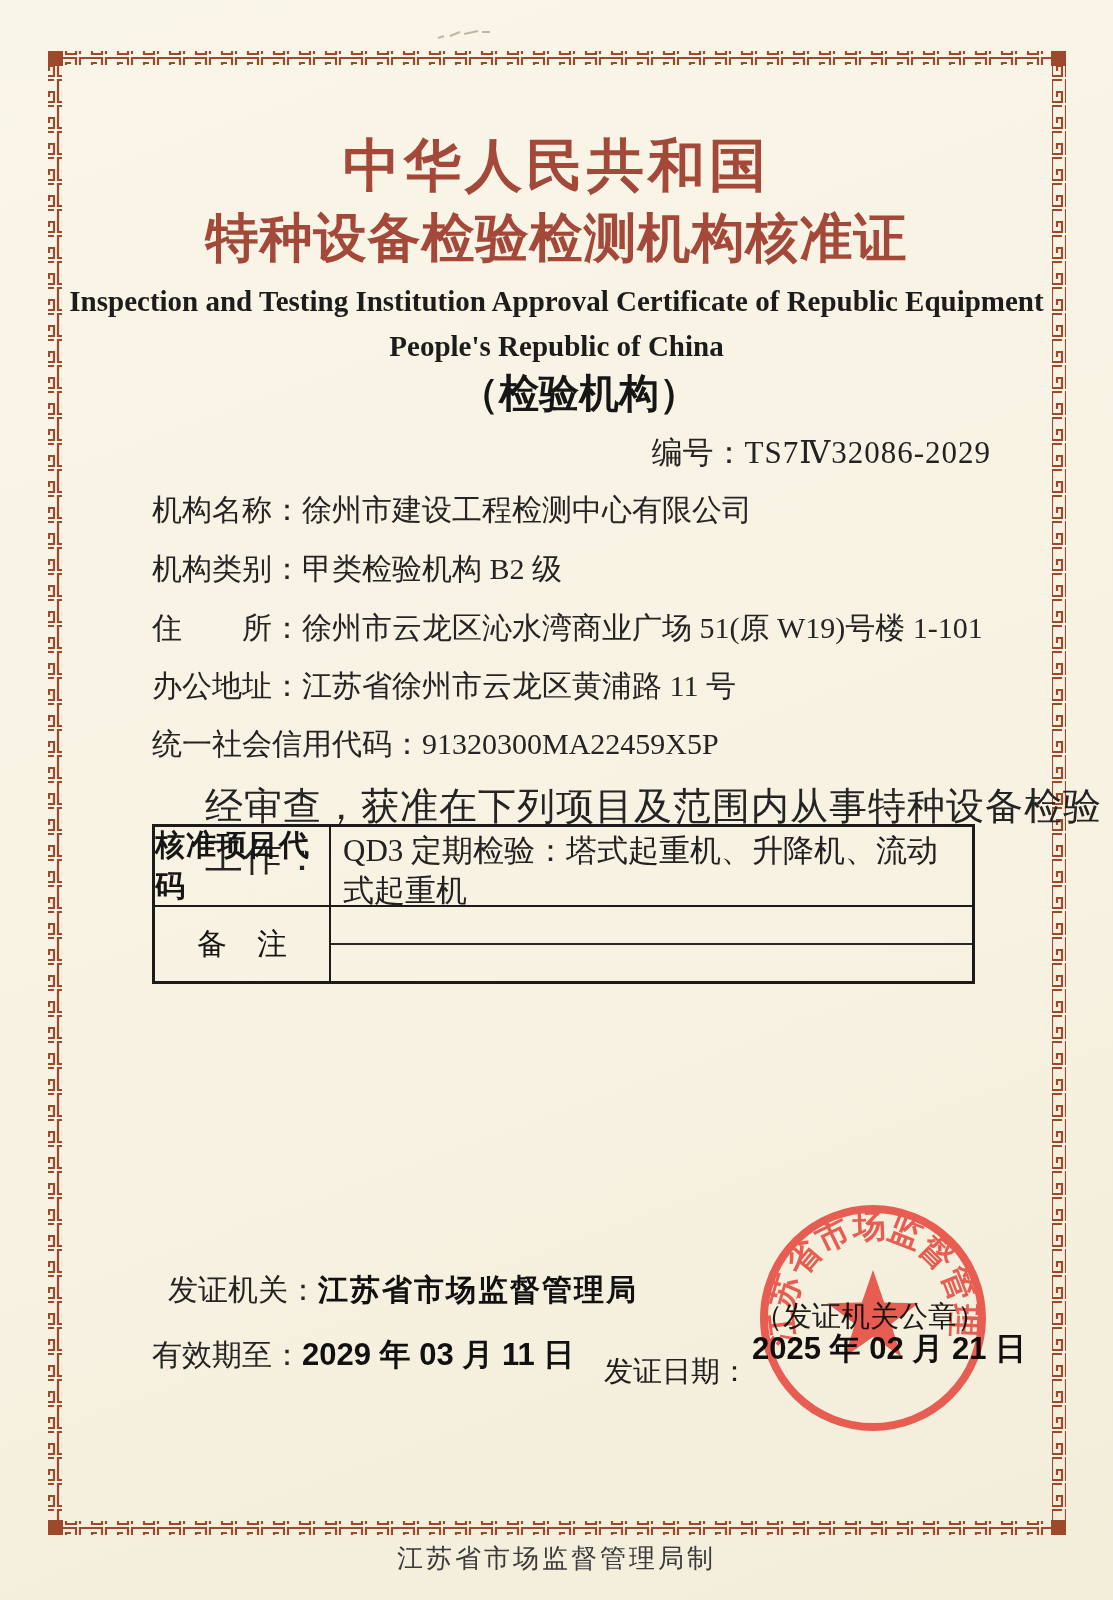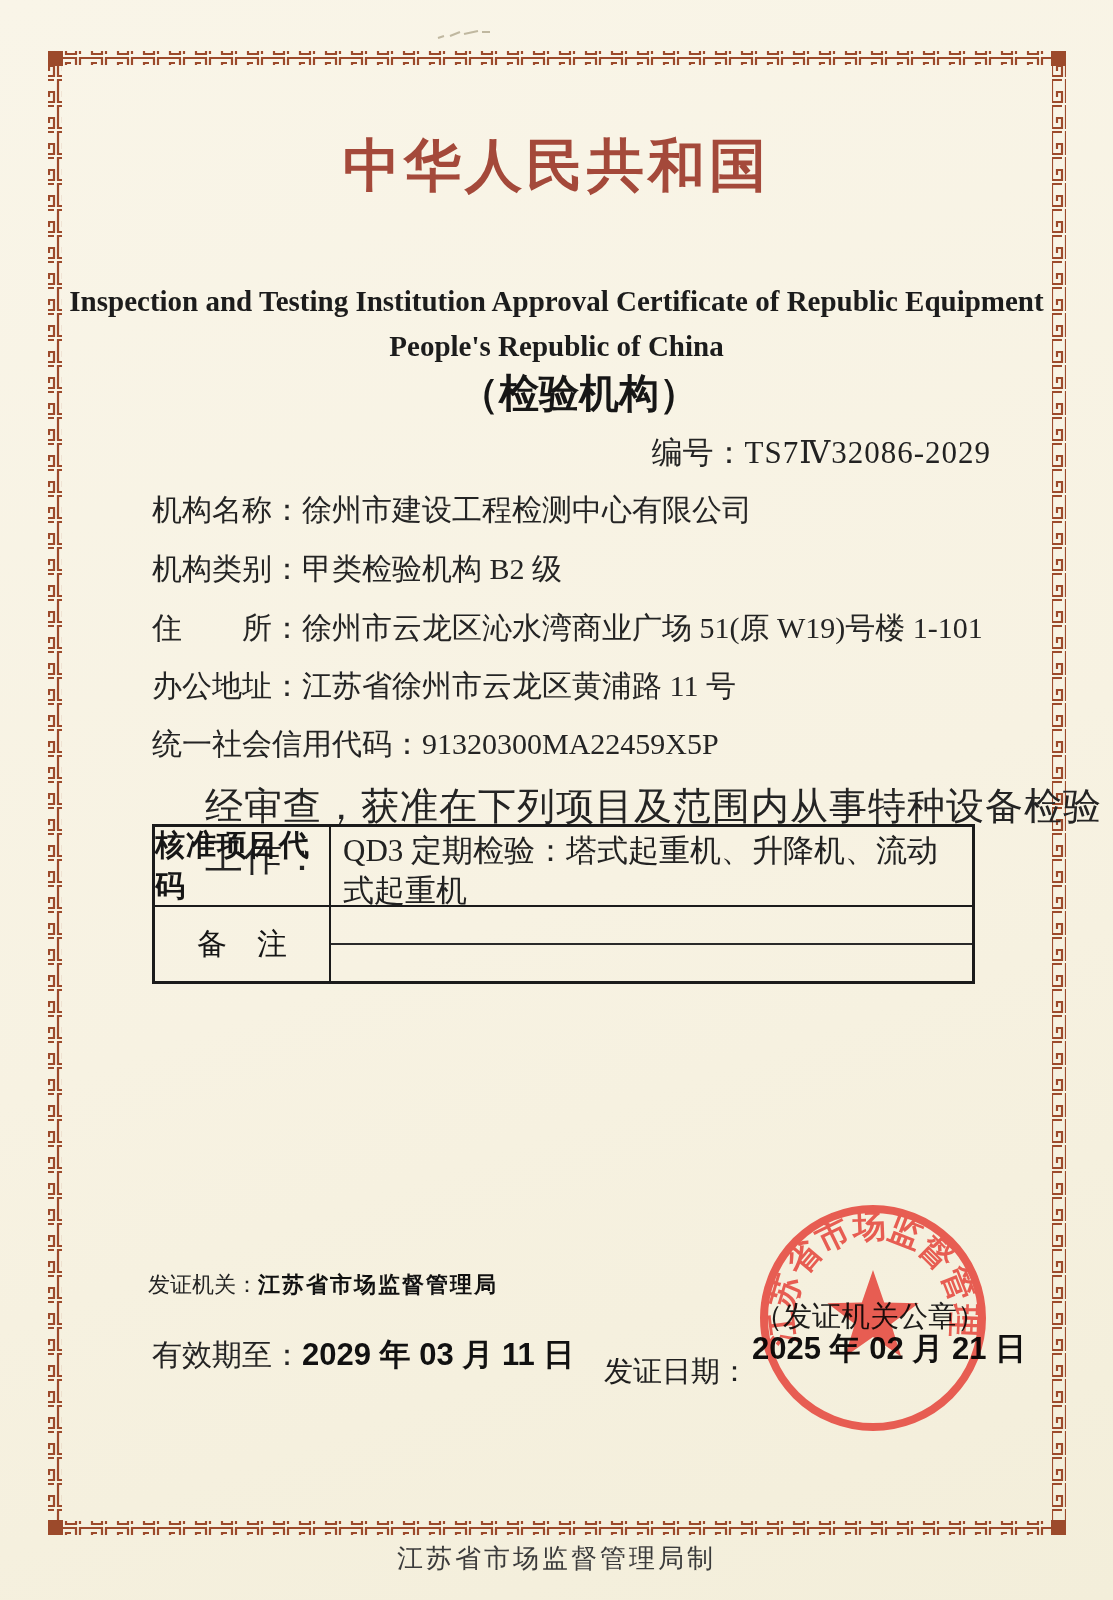--- a/index.html
+++ b/index.html
@@ -42,21 +42,21 @@
   .trow1{ height:80px; border-bottom:2px solid #1b1b1b; }
   .trow2{ flex:1; }
   .th{ width:176px; border-right:2px solid #1b1b1b; display:flex;
     align-items:center; justify-content:center; font-size:30px; color:#161616; }
   .th.bold{ font-weight:bold; letter-spacing:1px; }
   .td{ flex:1; font-size:31px; color:#222; padding:4px 8px 2px 12px; line-height:1.28; }
   .td-split{ flex:1; display:flex; flex-direction:column; padding:0; }
   .td-split .sub{ flex:1; }
   .td-split .sub:first-child{ border-bottom:2px solid #2a2a2a; }
 
-  .issuer{ top:1270px; left:148px; font-size:22px; }
+  .issuer{ top:1270px; left:168px; font-size:30px; }
   .issuer .val{ font-weight:bold; letter-spacing:2px; color:#111; }
   .valid{ top:1334px; left:152px; font-size:30px; }
   .valid .val{ font-family:"Liberation Sans","DejaVu Sans",sans-serif;
     font-weight:bold; font-size:31px; color:#111;text-align:right; }
   .issue-label{ top:1352px; left:604px; font-size:29px; }
   .issue-date{ top:1328px; left:752px; font-size:31px;
     font-family:"Liberation Sans","DejaVu Sans",sans-serif;
     font-weight:bold; color:#111; z-index:4; mix-blend-mode:multiply; }
   .seal-overlay{ top:1297px; left:744px; width:252px; text-align:center;
     font-size:29px; color:#1d1d1d; z-index:4; mix-blend-mode:multiply; white-space:nowrap; }
@@ -86,20 +86,21 @@
     <rect x="1052" y="66" width="14" height="1455" fill="url(#gkv)"></rect>
     <rect x="48" y="51" width="15" height="15" fill="#9c4a2b"></rect>
     <rect x="1051" y="51" width="15" height="15" fill="#9c4a2b"></rect>
     <rect x="48" y="1520" width="15" height="15" fill="#9c4a2b"></rect>
     <rect x="1051" y="1520" width="15" height="15" fill="#9c4a2b"></rect>
 
     <path d="M438 38 l6 -2 m6 0 l10 -4 m4 2 l14 -3 m4 1 l8 0" stroke="#b2a98f" stroke-width="2" fill="none" opacity="0.8"></path>
   </svg>
 
   <div class="abs title-cn-1">中华人民共和国</div>
+  <div class="abs title-cn-2">特种设备检验检测机构核准证</div>
   <div class="abs title-en-1">Inspection and Testing Institution Approval Certificate of Republic Equipment</div>
   <div class="abs title-en-2">People's Republic of China</div>
   <div class="abs org-type">（检验机构）</div>
 
   <div class="abs cert-no">
     <span class="label">编号：</span><span class="num">TS7Ⅳ32086-2029</span>
   </div>
 
   <div class="abs field f0">
     <span class="label">机构名称：</span><span>徐州市建设工程检测中心有限公司</span>

